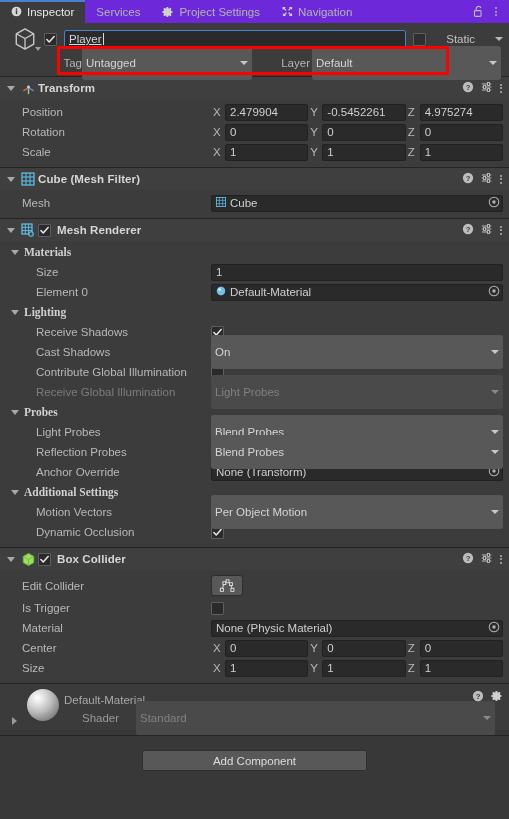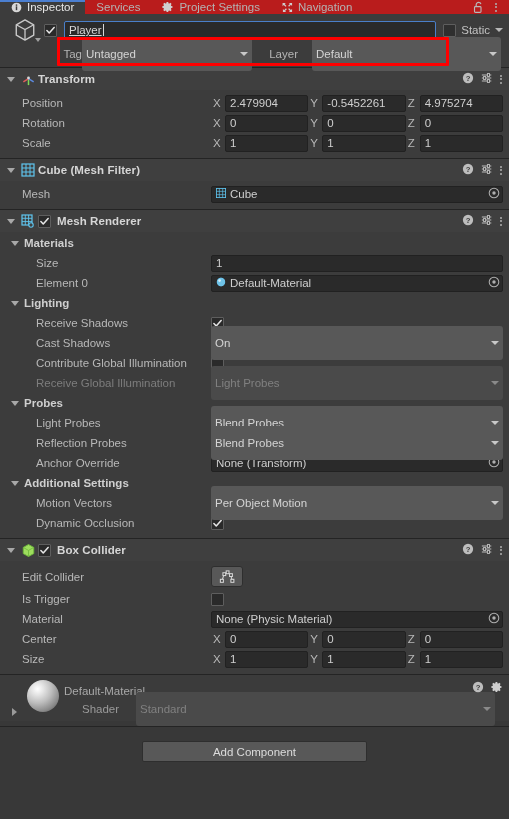--- a/index.html
+++ b/index.html
@@ -8,22 +8,22 @@
     background: #383838;
     font-family: "Liberation Sans", sans-serif;
     font-size: 11px;
     color: #c4c4c4;
     overflow: hidden;
     -webkit-font-smoothing: antialiased;
   }
 
   
   .tabbar {
-    height: 14px;
-    background: #b91c1c;
+    height: 23px;
+    background: #6d28d9;
     display: flex;
     align-items: stretch;
     position: relative;
   }
   .tab {
     display: flex; align-items: center; gap: 5px;
     padding: 0 11px;
     color: #b4b4b4;
     font-size: 11.5px;
     position: relative;
@@ -58,35 +58,35 @@
     flex: none; margin-right: 7px;
   }
   .chk-mark { width: 9px; height: 9px; }
   .name-field {
     flex: 1; height: 19px; background: #2a2a2a;
     border: 1px solid #4a7fc9; border-radius: 2px;
     display: flex; align-items: center; padding: 0 4px;
     color: #d6d6d6; font-size: 11.5px; position: relative; text-decoration: underline;
   }
   .caret { width: 1px; height: 12px; background: #d8d8d8; margin-left: 1px; }
-  .static-wrap { display: flex; align-items: center; gap: 5px; margin-left: 7px; flex: none; }
+  .static-wrap { display: flex; align-items: center; gap: 20px; margin-left: 7px; flex: none; }
   .static-box { width: 13px; height: 13px; background: #2f2f2f; border: 1px solid #5e5e5e; border-radius: 1px; }
   .static-label { color: #c2c2c2; font-size: 11.5px; }
   .dd-tri { width: 0; height: 0; border-left: 4px solid transparent; border-right: 4px solid transparent; border-top: 4px solid #b8b8b8; }
 
   .red-box {
     position: absolute;
     left: 57px; top: 23px; width: 392px; height: 29px;
     border: 3px solid #fe0000; border-radius: 1px;
     pointer-events: none; z-index: 30;
   }
 
   .go-row2 { display: flex; align-items: center; height: 18px; margin-top: 4px; }
   .lbl-tag { width: 76px; text-align: right; color: #b4b4b4; font-size: 11.5px; }
-  .lbl-layer { width: 60px; text-align: right; padding-right: 14px; color: #b4b4b4; font-size: 11.5px; }
+  .lbl-layer { width: 60px; text-align: right; padding-right: 2px; color: #b4b4b4; font-size: 11.5px; }
   .dropdown {
     height: 34px; background: #585858; border-radius: 3px;
     display: flex; align-items: center; padding: 0 4px;
     color: #d4d4d4; font-size: 11.5px; position: relative;
   }
   .dropdown .dd-arrow { margin-left: auto; width: 0; height: 0;
     border-left: 4px solid transparent; border-right: 4px solid transparent; border-top: 4px solid #c8c8c8; }
   .dropdown.disabled { background: #4a4a4a; color: #808080; }
   .dropdown.disabled .dd-arrow { border-top-color: #8a8a8a; }
 
@@ -109,21 +109,21 @@
   .comp-title { font-weight: bold; color: #d6d6d6; font-size: 11.5px; letter-spacing: .1px; }
   .comp-head-right { margin-left: auto; display: flex; align-items: center; gap: 7px; padding-right: 3px; }
 
   .comp-body { padding: 3px 6px 5px 6px; }
 
   .row { display: flex; align-items: center; height: 20px; }
   .row-label { color: #b8b8b8; font-size: 11.5px; }
   .lab-w { width: 205px; flex: none; padding-left: 16px; }
   .lab-w2 { width: 205px; flex: none; padding-left: 30px; }
   .sect-head { display: flex; align-items: center; height: 20px; }
-  .sect-head .sect-t { font-weight: bold; color: #cfcfcf; font-size: 11.5px; }
+  .sect-head .sect-t { font-weight: bold; color: #cfcfcf; font-size: 11.5px; font-family: Liberation Serif, serif; }
   .sect-head .foldout { width: 18px; }
 
   .txtfield {
     flex: 1; height: 17px; background: #2a2a2a; border: 1px solid #212121; border-radius: 2px;
     display: flex; align-items: center; padding: 0 4px; color: #cfcfcf; font-size: 11.5px;
   }
   .vec3 { display: flex; flex: 1; gap: 0; align-items: center; }
   .vec-part { display: flex; align-items: center; flex: 1; }
   .vec-lbl { width: 14px; text-align: left; color: #b8b8b8; font-size: 11.5px; padding-left: 2px; }
   .vec-in {

